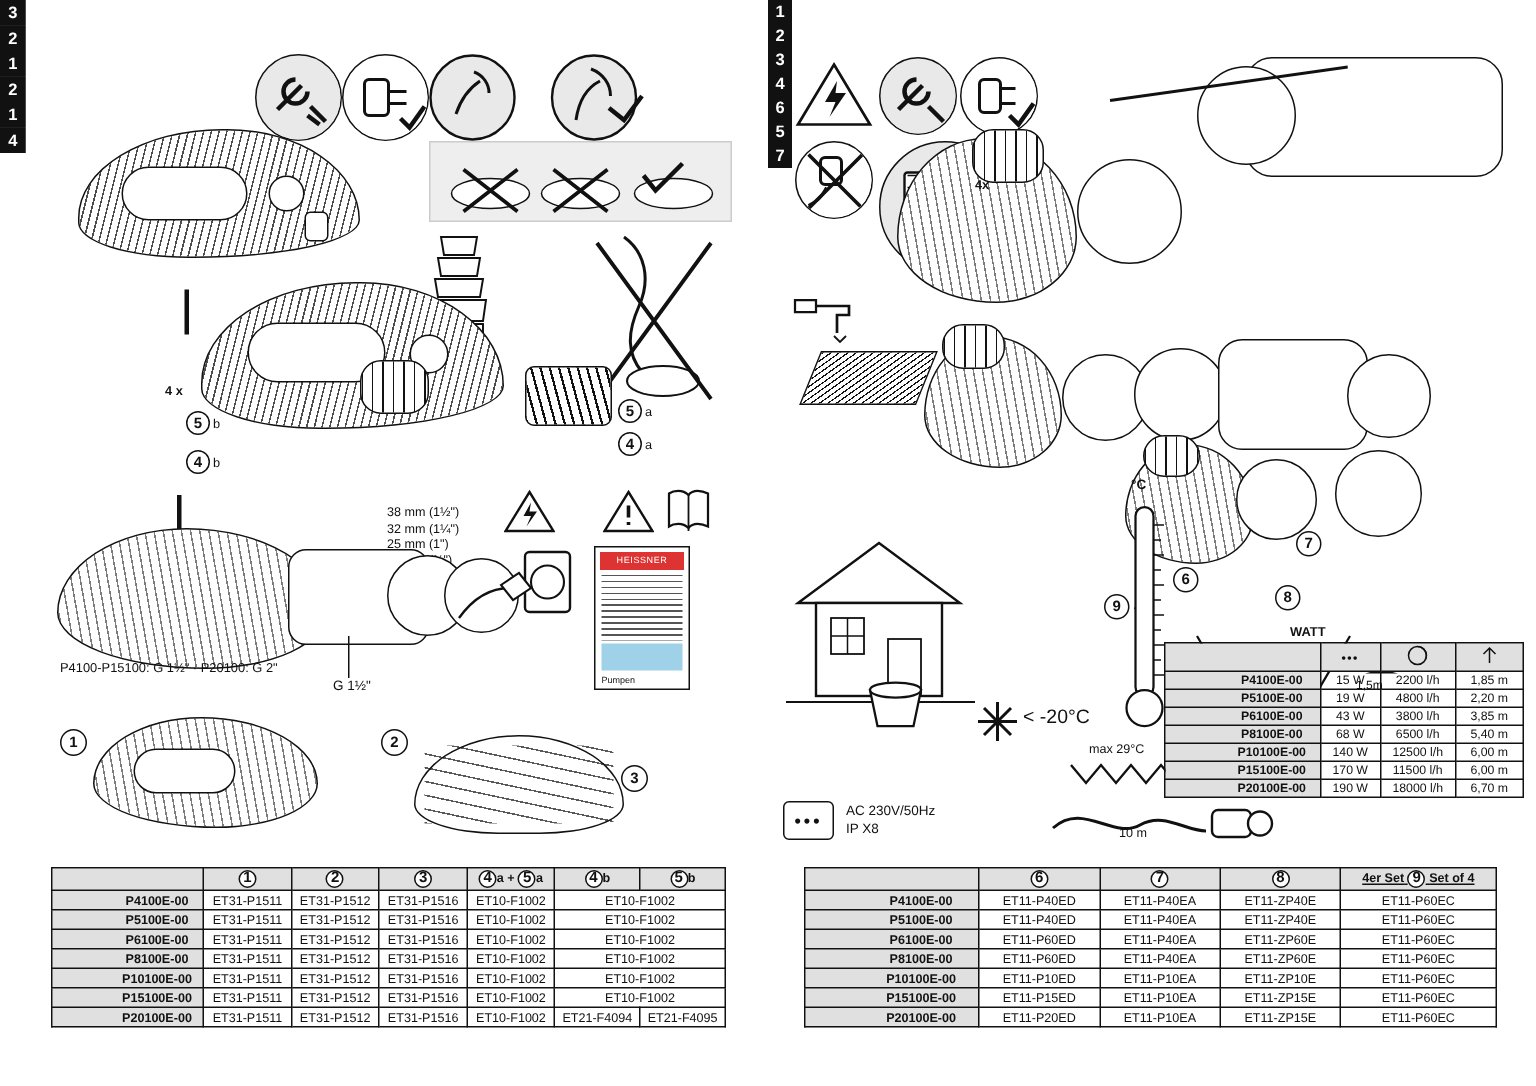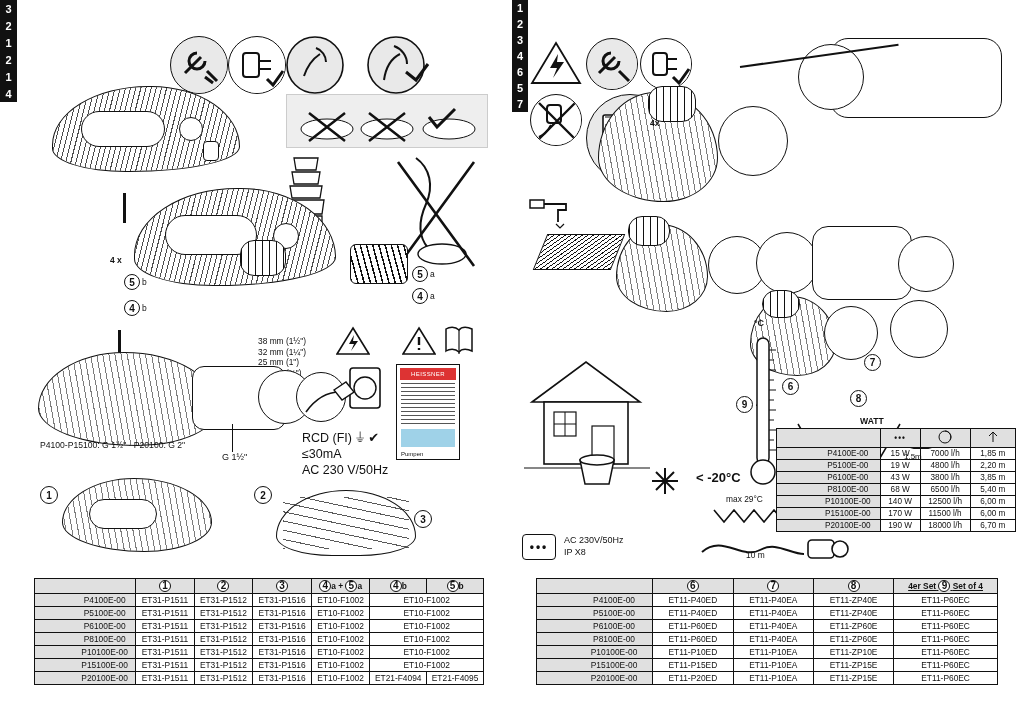--- a/index.html
+++ b/index.html
@@ -39,21 +39,21 @@
         background-image:repeating-linear-gradient(90deg,#111 0 1px,transparent 1px 7px);
         background-blend-mode:normal;}
   .hose{position:absolute;border:1.5px solid #111;border-radius:6px;background:#fff;
         background-image:repeating-linear-gradient(75deg,#111 0 1.5px,transparent 1.5px 6px);}
 
   
   table{border-collapse:collapse;position:absolute;font-size:8.4px;}
   th,td{border:1px solid #111;text-align:center;padding:1px 2px;
         font-family:"Liberation Sans", sans-serif;white-space:nowrap;}
   thead th{background:#e0e0e0;font-weight:700;}
-  td.model,th.model{background:#e0e0e0;font-weight:400;text-align:center;padding-left:41px;}
+  td.model,th.model{background:#e0e0e0;font-weight:700;text-align:center;padding-left:41px;}
   .hdrcirc{display:inline-block;width:12px;height:12px;line-height:10px;}
 
   
   .spec td,.spec th{font-size:8.2px;}
   .manual{position:absolute;border:1.4px solid #111;background:#fff;}
 </style>
 </head>
 <body>
 
 <div class="page">
@@ -187,29 +187,20 @@
 
     <div class="manual" style="left:396px;top:364px;width:62px;height:94px;">
       <div style="position:absolute;left:3px;top:3px;right:3px;height:12px;background:#d33;color:#fff;
                   font-size:6px;display:flex;align-items:center;justify-content:center;letter-spacing:.4px;">HEISSNER</div>
       <div style="position:absolute;left:4px;top:18px;right:4px;height:44px;
                   background:repeating-linear-gradient(180deg,#555 0 1px,transparent 1px 4px);"></div>
       <div style="position:absolute;left:4px;top:64px;right:4px;height:18px;background:#9fd2e8;"></div>
       <div style="position:absolute;left:4px;bottom:2px;font-size:6px;">Pumpen</div>
     </div>
 
-    <div style="position:absolute;left:302px;top:430px;font-size:12.5px;line-height:16px;">
-      <div>
-        <span>RCD (FI)</span>
-        <span style="font-size:13px;">⏚</span>
-        <span style="font-size:13px;">✔</span>
-      </div>
-      <div>≤30mA</div>
-      <div>AC 230 V/50Hz</div>
-    </div>
 
     <div class="lbl" style="left:40px;top:440px;font-size:8.6px;">P4100-P15100: G 1½" · P20100: G 2"</div>
     <div class="lbl" style="left:222px;top:452px;font-size:9px;">G 1½"</div>
     <div class="ln" style="left:232px;top:424px;width:1px;height:28px;"></div>
 
     <div class="circ" style="position:absolute;left:40px;top:486px;width:18px;height:18px;">1</div>
     <div class="pump shellB" style="left:62px;top:478px;width:148px;height:72px;">
       <div class="ribs2"></div>
       <div style="position:absolute;left:26px;top:20px;width:66px;height:28px;border:1.4px solid #111;border-radius:22px;background:#fff;"></div>
     </div>
@@ -400,21 +391,21 @@
           <ellipse cx="25" cy="8" rx="17" ry="5" fill="#fff" stroke="#111" stroke-width="1.5"></ellipse>
         </svg>
     </div>
     <div style="position:absolute;left:138px;top:466px;width:30px;height:30px;">
       <svg width="30" height="30" viewBox="0 0 30 30">
           <g stroke="#111" stroke-width="2">
             <path d="M15 2 v26 M2 15 h26 M6 6 l18 18 M24 6 L6 24"></path>
           </g>
         </svg>
     </div>
-    <div class="lbl" style="left:170px;top:470px;font-size:13px;font-weight:700;margin-left:14px;">&lt; -20°C</div>
+    <div class="lbl" style="left:170px;top:470px;font-size:13px;font-weight:400;">&lt; -20°C</div>
 
     <div style="position:absolute;left:236px;top:330px;width:30px;height:160px;">
       <svg width="30" height="160" viewBox="0 0 30 160">
         <rect x="9" y="8" width="12" height="126" rx="6" fill="#fff" stroke="#111" stroke-width="1.5"></rect>
         <circle cx="15" cy="142" r="12" fill="#fff" stroke="#111" stroke-width="1.5"></circle>
         <g stroke="#111" stroke-width="1">
           <path d="M21 20 h7 M21 30 h5 M21 40 h7 M21 50 h5 M21 60 h7 M21 70 h5 M21 80 h7 M21 90 h5 M21 100 h7 M21 110 h5 M21 120 h7"></path>
         </g>
       </svg>
     </div>
@@ -468,21 +459,21 @@
             <svg width="20" height="14" viewBox="0 0 20 14">
                 <path d="M10 12 V2 M6 6 l4 -4 l4 4" stroke="#111" fill="none"></path>
               </svg>
           </th>
         </tr>
       </thead>
       <tbody>
         <tr>
           <td class="model">P4100E-00</td>
           <td>15 W</td>
-          <td>7000 l/h</td>
+          <td>2200 l/h</td>
           <td>1,85 m</td>
         </tr>
         <tr>
           <td class="model">P5100E-00</td>
           <td>19 W</td>
           <td>4800 l/h</td>
           <td>2,20 m</td>
         </tr>
         <tr>
           <td class="model">P6100E-00</td>

